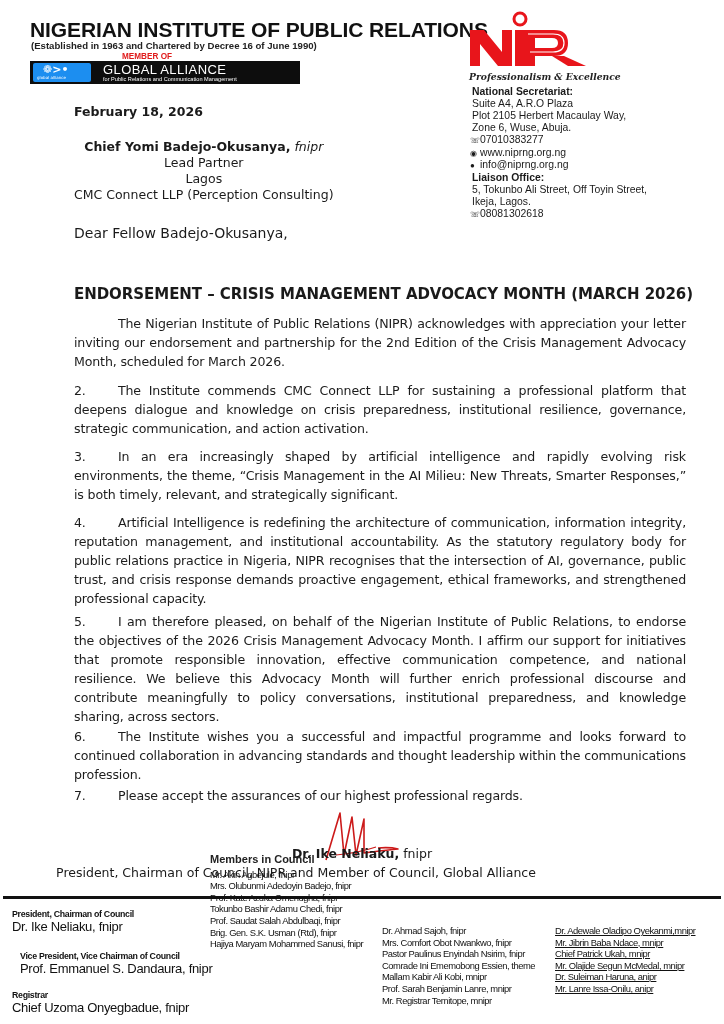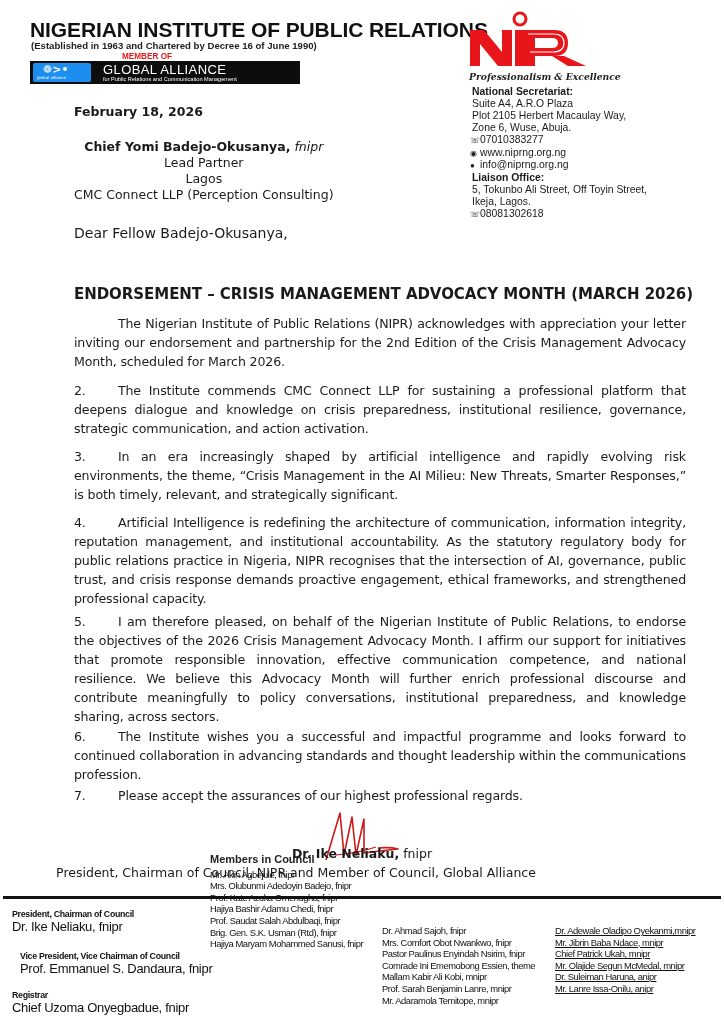--- a/index.html
+++ b/index.html
@@ -174,33 +174,33 @@
 <div class="footer" style="left:12px; top:990px;">
   <div class="f-lbl">Registrar</div>
   <div class="f-name">Chief Uzoma Onyegbadue, fnipr</div>
 </div>
 
 <div class="f-col footer" style="left:210px; top:854px;">
   <div class="f-col-hd">Members in Council</div>
   <div>Mr. Akin Agbejule, fnipr</div>
   <div>Mrs. Olubunmi Adedoyin Badejo, fnipr</div>
   <div>Prof. Kate Azuka Omenugha, fnipr</div>
-  <div>Hajiya Bashir Adamu Chedi,  fnipr</div>
+  <div>Tokunbo Bashir Adamu Chedi,  fnipr</div>
   <div>Prof. Saudat Salah Abdulbaqi, fnipr</div>
   <div>Brig. Gen. S.K. Usman (Rtd), fnipr</div>
   <div>Hajiya Maryam Mohammed Sanusi, fnipr</div>
 </div>
 <div class="f-col footer" style="left:382px; top:925px;">
   <div>Dr. Ahmad Sajoh, fnipr</div>
   <div>Mrs. Comfort Obot Nwankwo, fnipr</div>
   <div>Pastor Paulinus Enyindah Nsirim, fnipr</div>
   <div>Comrade Ini Ememobong Essien, theme</div>
   <div>Mallam Kabir Ali Kobi, mnipr</div>
   <div>Prof. Sarah Benjamin Lanre, mnipr</div>
-  <div>Mr. Adaramola Temitope, mnipr</div>
+  <div>Mr. Registrar Temitope, mnipr</div>
 </div>
 <div class="f-col footer" style="left:555px; top:925px;text-decoration:underline;">
   <div>Dr. Adewale Oladipo Oyekanmi,mnipr</div>
   <div>Mr. Jibrin Baba Ndace, mnipr</div>
   <div>Chief Patrick Ukah, mnipr</div>
   <div>Mr. Olajide Segun McMedal, mnipr</div>
   <div>Dr. Suleiman Haruna, anipr</div>
   <div>Mr. Lanre Issa-Onilu, anipr</div>
 </div>
 

